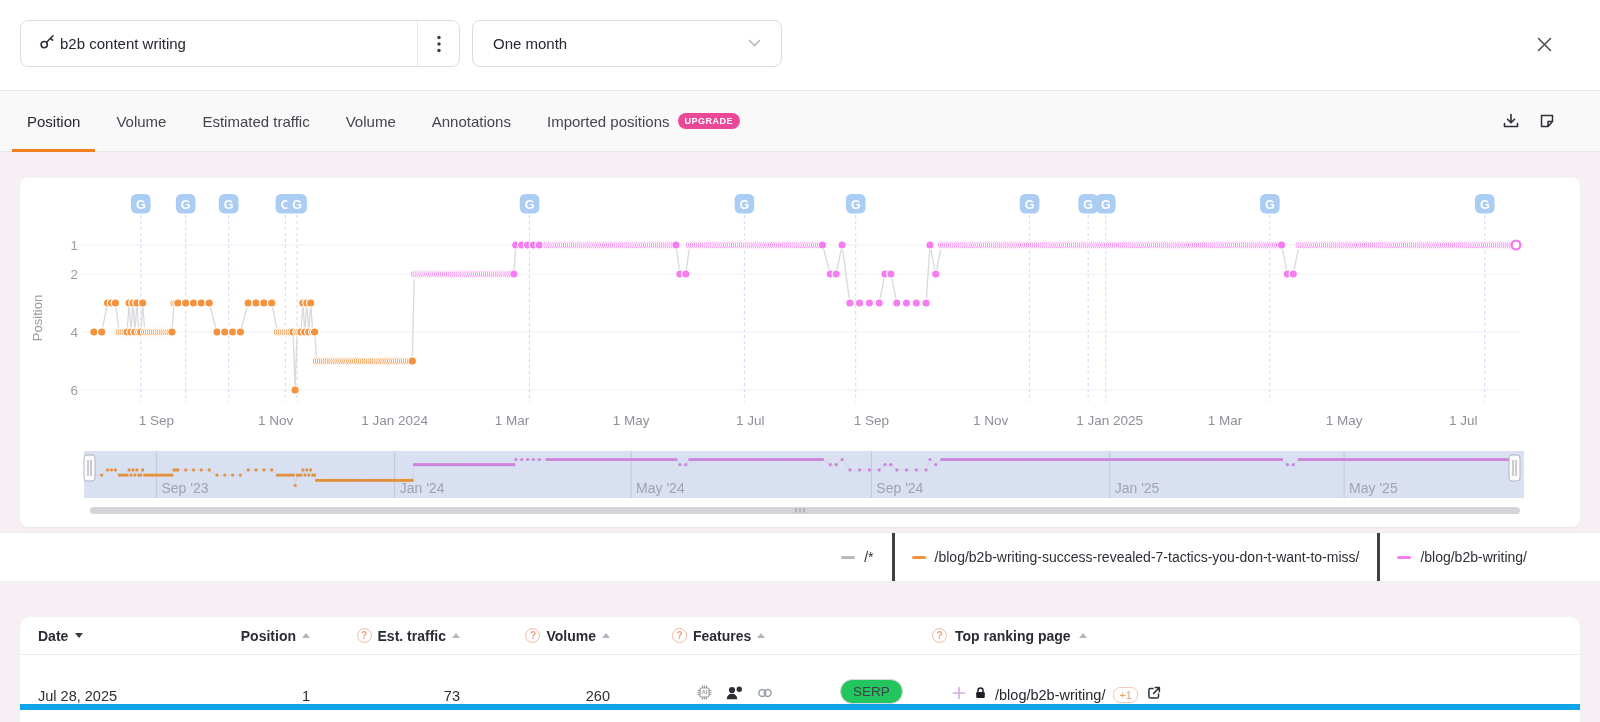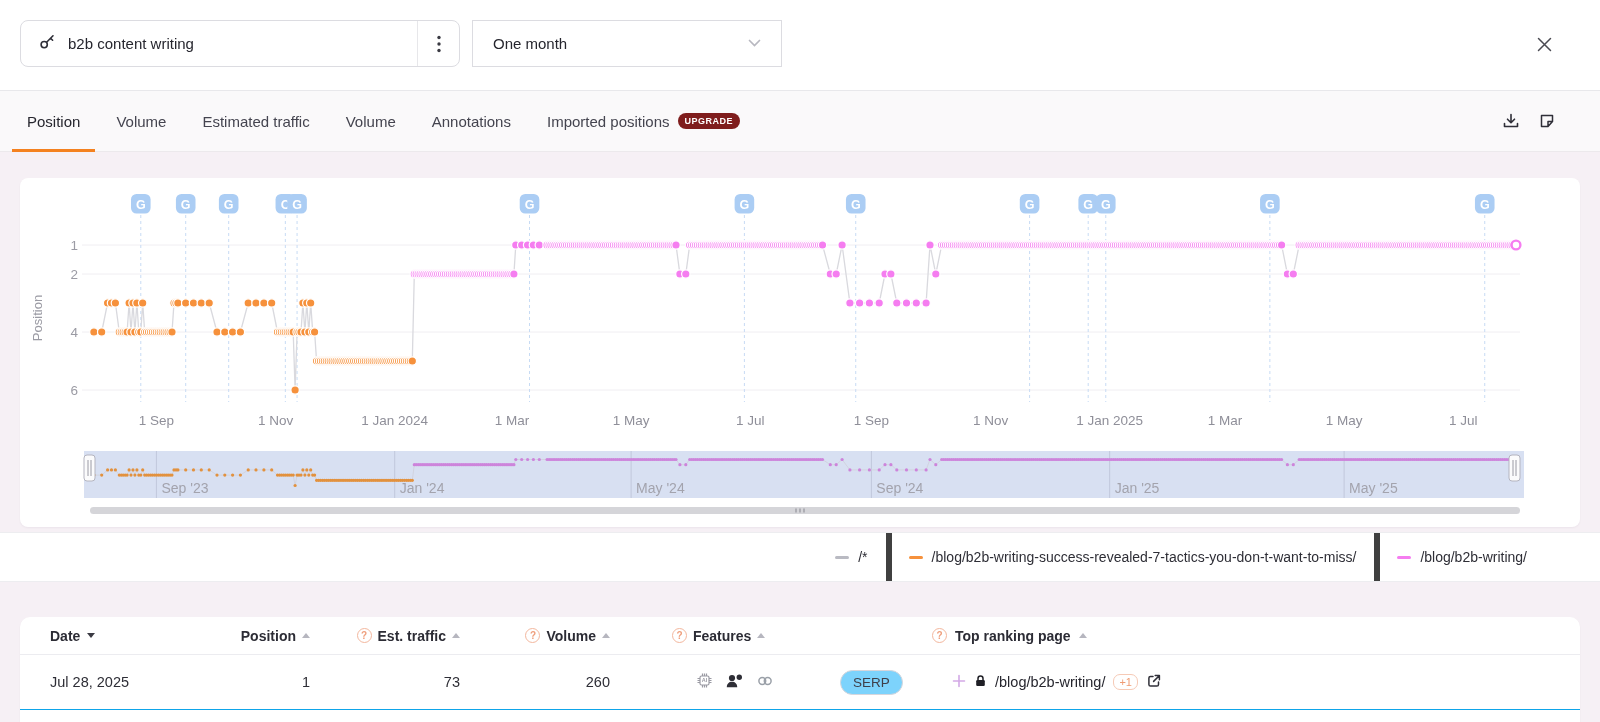--- a/index.html
+++ b/index.html
@@ -3,77 +3,77 @@
 <meta charset="utf-8">
 <style>
   * { box-sizing: border-box; margin: 0; padding: 0; }
   html,body { width:1600px; height:722px; overflow:hidden; background:#fff;
     font-family:"Liberation Sans","DejaVu Sans",sans-serif; color:#2e2e36; }
 
   
   .topbar { position:relative; height:90px; background:#fff; }
   .search-box { position:absolute; left:20px; top:20px; width:440px; height:47px;
     border:1px solid #dcdce1; border-radius:8px; background:#fff; display:flex; align-items:center; }
-  .search-main { flex:1; display:flex; align-items:center; gap:12px; padding-left:18px; height:100%; }
+  .search-main { flex:1; display:flex; align-items:center; gap:4px; padding-left:18px; height:100%; }
   .search-text { font-size:15px; color:#26262e; }
   .kebab-zone { width:42px; height:100%; border-left:1px solid #e7e7ea; display:flex; align-items:center; justify-content:center; cursor:pointer; }
   .range-box { position:absolute; left:472px; top:20px; width:310px; height:47px;
-    border:1px solid #dcdce1; border-radius:0; background:#fff; display:flex; align-items:center;
+    border:1px solid #dcdce1; border-radius:8px; background:#fff; display:flex; align-items:center;
     justify-content:space-between; padding:0 20px; cursor:pointer; }
   .range-text { font-size:15px; color:#26262e; }
   .close-btn { position:absolute; right:42px; top:30px; width:28px; height:28px;
     display:flex; align-items:center; justify-content:center; cursor:pointer; }
 
   
   .tabrow { position:relative; height:62px; background:#faf9fa; border-top:1px solid #e8e8eb;
     border-bottom:1px solid #ece9ec; display:flex; align-items:stretch; padding-left:12px; }
   .tab { position:relative; display:flex; align-items:center; padding:0 15px; margin-right:6px;
     font-size:15px; color:#44444f; cursor:pointer; white-space:nowrap; }
   .tab.active { color:#26262e; }
   .tab.active::after { content:""; position:absolute; left:0; right:0; bottom:-1px; height:3px; background:#f4811f; }
-  .upgrade-badge { display:inline-block; margin-left:8px; background:#7f1d1d; color:#fff;
+  .upgrade-badge { display:inline-block; margin-left:8px; background:#ec4899; color:#fff;
     font-size:9px; font-weight:bold; letter-spacing:.5px; padding:3px 7px; border-radius:9px; }
   .tab-actions { position:absolute; right:44px; top:0; height:100%; display:flex; align-items:center; gap:18px; }
   .icon-btn { cursor:pointer; display:flex; align-items:center; }
 
   
   .content { height:570px; background:#f6f0f5; padding-top:26px; }
   .chart-card { margin:0 20px; height:349px; background:#fff; border-radius:8px;
     box-shadow:0 1px 2px rgba(40,20,60,.05); overflow:hidden; }
 
   .legend-bar { margin-top:5px; height:50px; background:#fff; border-top:1px solid #ededf0;
     border-bottom:1px solid #ededf0; display:flex; justify-content:flex-end; align-items:stretch; padding-right:55px; }
   .legend-item { display:flex; align-items:center; gap:9px; padding:0 18px; font-size:14px; color:#2e2e36; }
-  .legend-item + .legend-item { border-left:6px solid #404040;padding-left:17px; }
+  .legend-item + .legend-item { border-left:3px solid #404040;padding-left:17px; }
   .legend-dash { width:14px; height:3px; border-radius:2px; flex:0 0 auto; }
 
   
   .table-card { margin:35px 20px 0; background:#fff; border-radius:10px 10px 0 0;
     box-shadow:0 1px 2px rgba(40,20,60,.05); height:105px; }
   .t-row { display:flex; align-items:center; }
   .t-head { height:38px; border-bottom:1px solid #ececf0; font-weight:bold; font-size:14px; color:#2c2c35; }
-  .t-data { height:55px; font-size:14.5px; border-bottom:1px solid #0ea5e9; }
-  .col-date { flex:0 0 190px; padding-left:30px; display:flex; align-items:center; gap:7px; }
+  .t-data { height:55px; font-size:14.5px; border-bottom:6px solid #0ea5e9;align-items:flex-end; }
+  .col-date { flex:0 0 190px; padding-left:18px; display:flex; align-items:center; gap:7px; }
   .col-pos  { flex:0 0 100px; display:flex; justify-content:flex-end; align-items:center; gap:6px; }
   .col-traf { flex:0 0 150px; display:flex; justify-content:flex-end; align-items:center; gap:6px; }
   .col-vol  { flex:0 0 150px; display:flex; justify-content:flex-end; align-items:center; gap:6px; }
   .col-feat { flex:0 0 215px; display:flex; align-items:center; gap:6px; }
   .t-head .col-feat { padding-left:62px; }
   .t-data .col-feat { padding-left:86px; gap:12px; }
   .col-serp { flex:0 0 105px; display:flex; align-items:center; padding-left:15px; }
   .col-top  { flex:1; display:flex; align-items:center; gap:8px; padding-left:2px; }
   .t-data .col-top { padding-left:22px; }
   .q-icon { width:15px; height:15px; border:1.3px solid #f3b79e; color:#ef9f7d; border-radius:50%;
     font-size:10px; font-weight:bold; display:inline-flex; align-items:center; justify-content:center; flex:0 0 auto; }
   .arr-up { width:0; height:0; border-left:4px solid transparent; border-right:4px solid transparent;
     border-bottom:5px solid #b6b6bf; display:inline-block; }
   .arr-down { width:0; height:0; border-left:4px solid transparent; border-right:4px solid transparent;
     border-top:5px solid #3a3a43; display:inline-block; }
   .serp-chip { border:1px solid #d6d6dc; border-radius:15px; padding:4px 12px; font-size:13.5px;
-    color:#3f3f49; background:#7dd3fc; cursor:pointer; }
+    color:#3f3f49; background:#22c55e; cursor:pointer; }
   .more-badge { border:1px solid #f6cab6; color:#ef9b73; border-radius:7px; font-size:11px;
     padding:1px 5px; cursor:pointer; }
   .top-link { color:#26262e; cursor:pointer; }
 </style>
 </head>
 <body>
 
 <div class="topbar">
   <div class="search-box">
     <div class="search-main">

